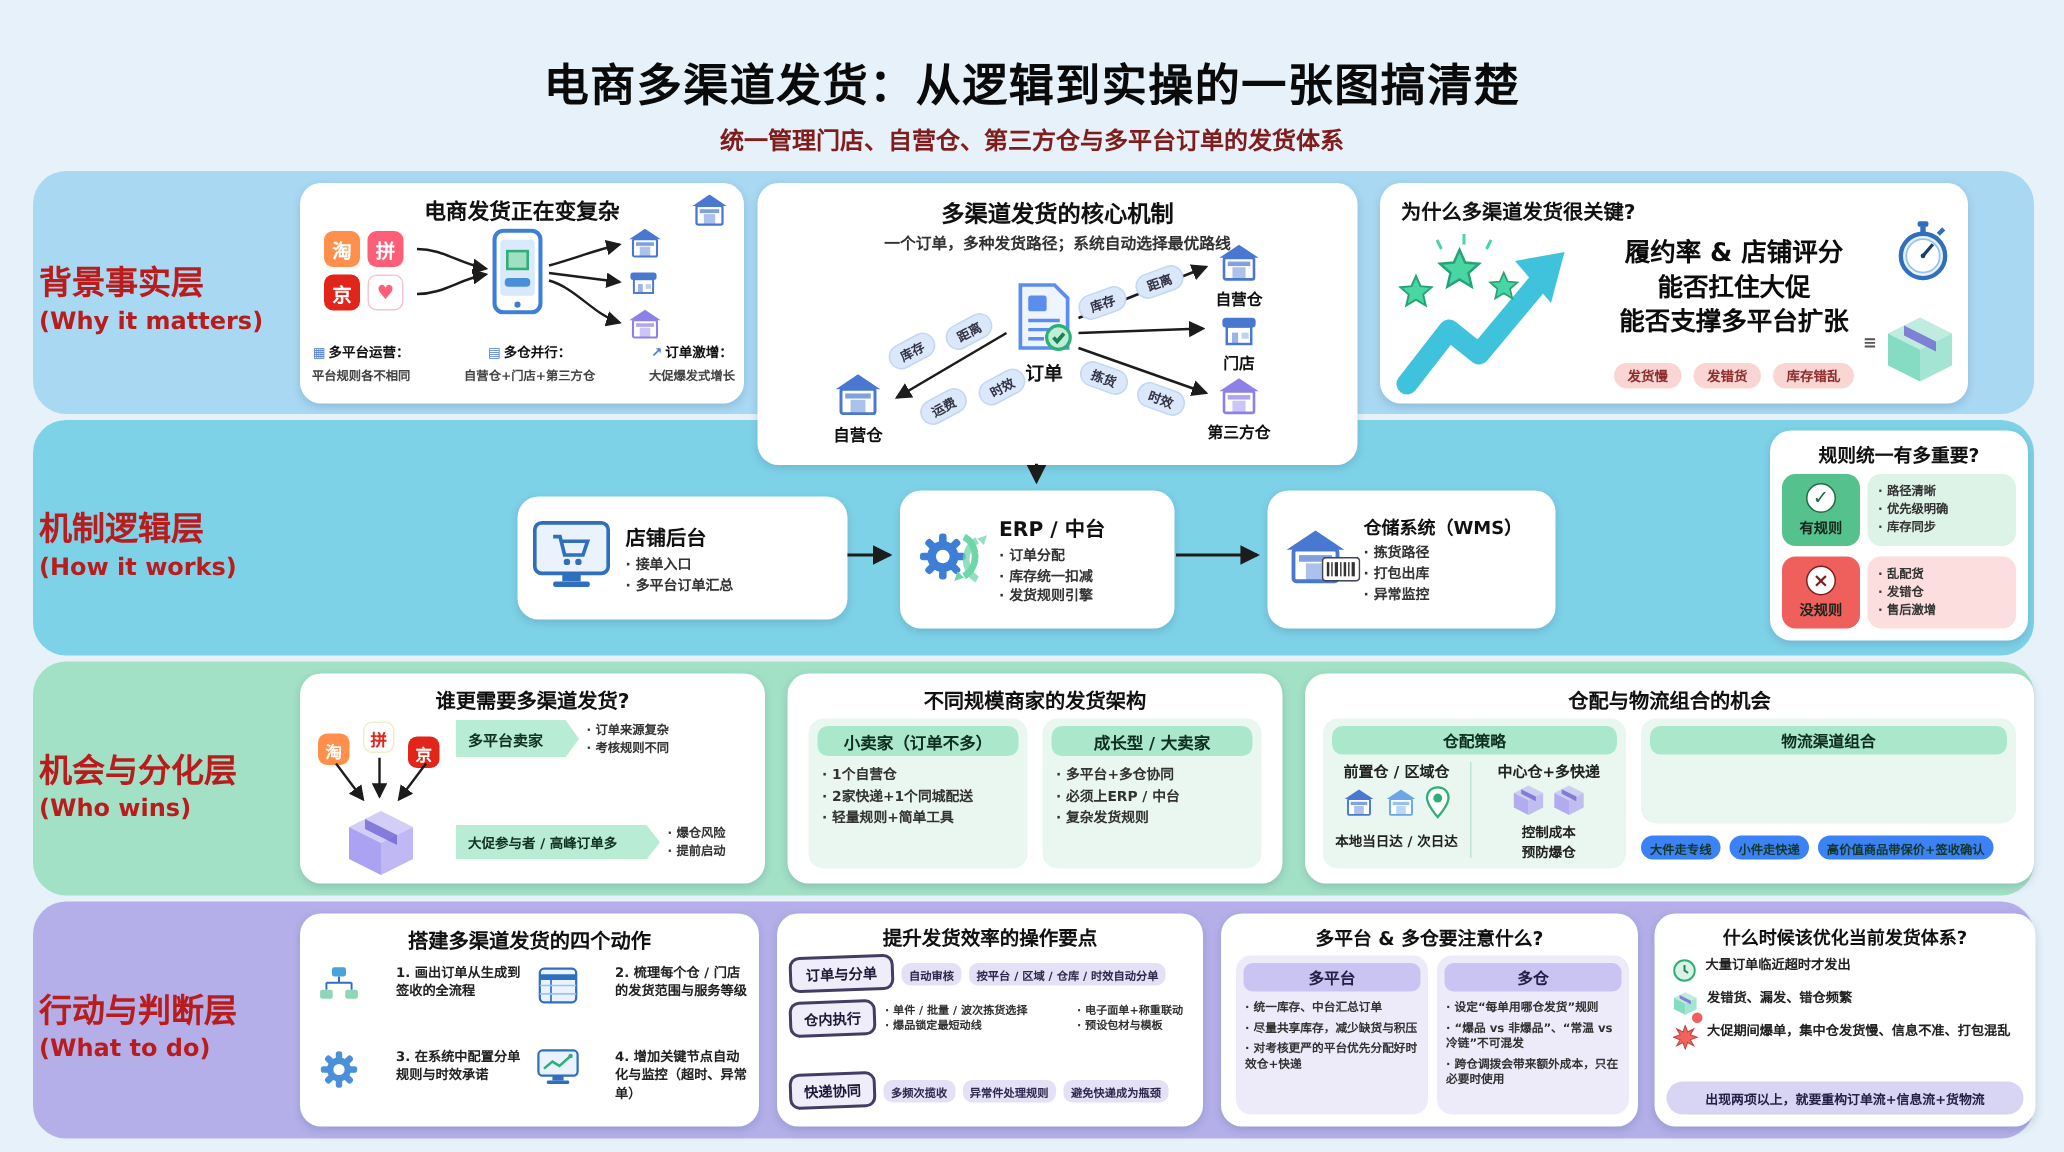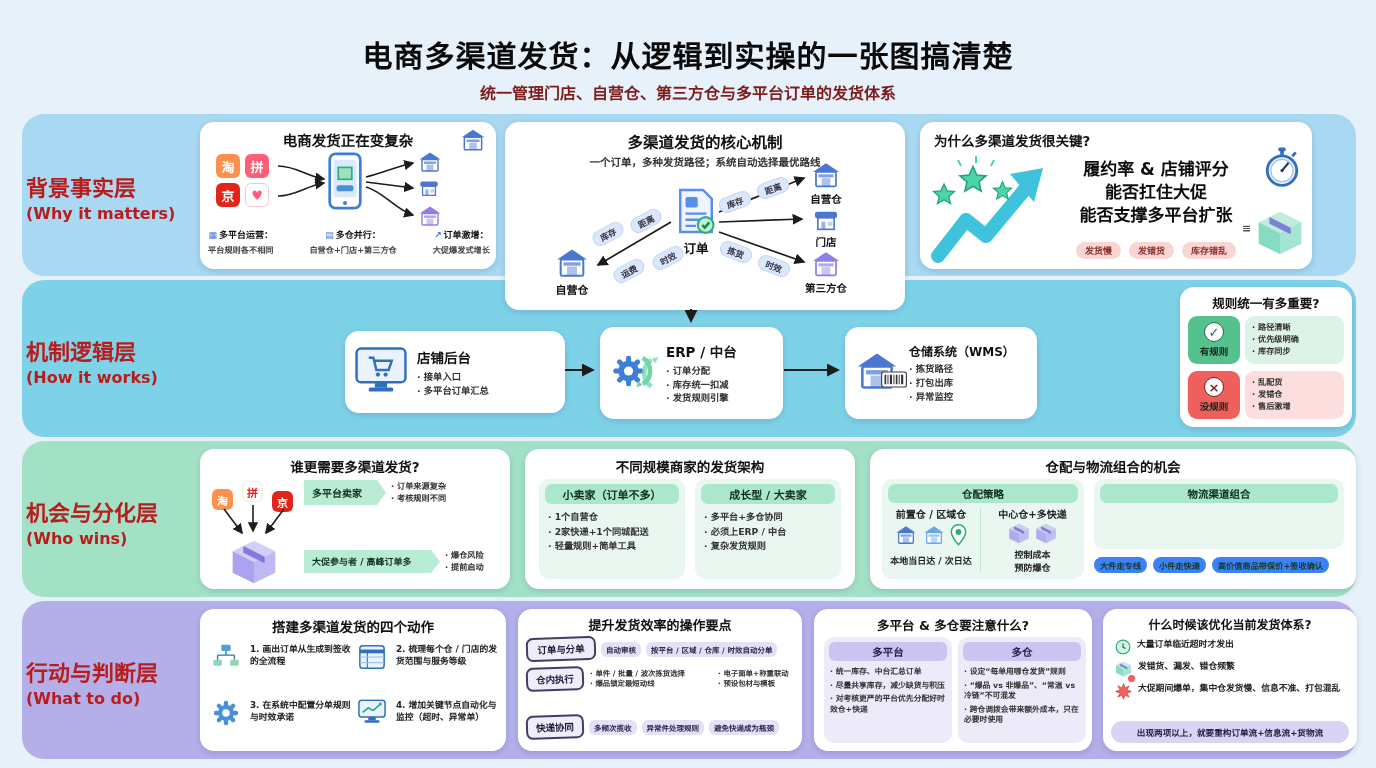--- a/index.html
+++ b/index.html
@@ -51,21 +51,21 @@
 .p-tag{border:2px solid #433d63;background:#efedfa;border-radius:7px;font-weight:bold;color:#1e1a38;text-align:center;white-space:nowrap;transform:rotate(-2deg)}
 .p-pill{background:#e4e1f7;border-radius:6px;padding:2px 5px;font-size:7.5px;font-weight:bold;color:#2e2a4d;white-space:nowrap}
 .v-panel{position:absolute;background:#edebfa;border-radius:10px}
 .v-head{margin:5px;background:#c9c4f2;border-radius:6px;text-align:center;font-weight:bold;font-size:10.5px;color:#241f44;padding:2px 0}
 .v-ul{list-style:none;padding:1px 6px 4px}
 .v-ul li{font-size:7.8px;font-weight:bold;color:#333;line-height:1.35;margin-bottom:3px}
 .v-ul li::before{content:"· "}
 .sig-row{position:absolute;left:12px;display:flex;gap:6px;align-items:flex-start;width:230px}
 .sig-txt{font-size:8.8px;font-weight:bold;color:#222;line-height:1.35}
 .g-pill{background:#3b82f6;border-radius:8px;padding:2px 6px;font-size:8.2px;font-weight:bold;color:#143826;white-space:nowrap}
-.act-cell{position:absolute;display:flex;gap:10px;align-items:flex-start}
+.act-cell{position:absolute;display:flex;gap:24px;align-items:flex-start}
 .act-txt{font-size:8.8px;font-weight:bold;color:#222;line-height:1.4}
 </style>
 </head>
 <body>
 
 <svg width="0" height="0" style="position:absolute" aria-hidden="true">
 <defs>
 <marker id="arr" viewBox="0 0 10 10" refX="8.5" refY="5" markerWidth="6.5" markerHeight="6.5" orient="auto-start-reverse">
         <path d="M0 0 L10 5 L0 10 z" fill="#1c1c1c"></path>
       </marker>

